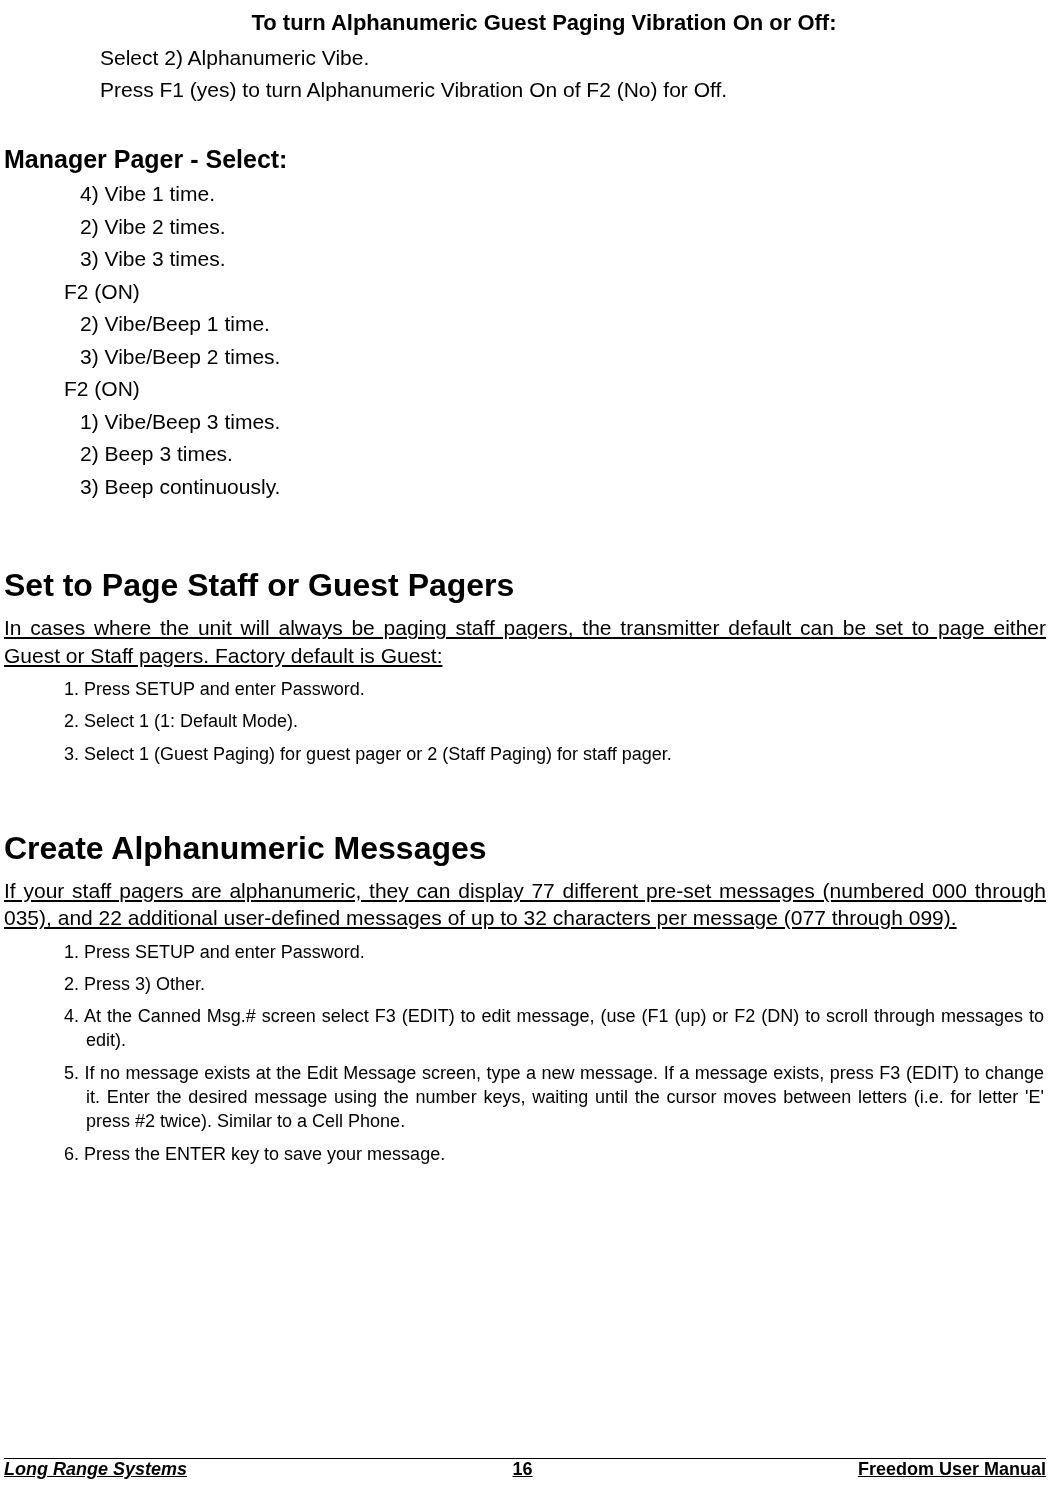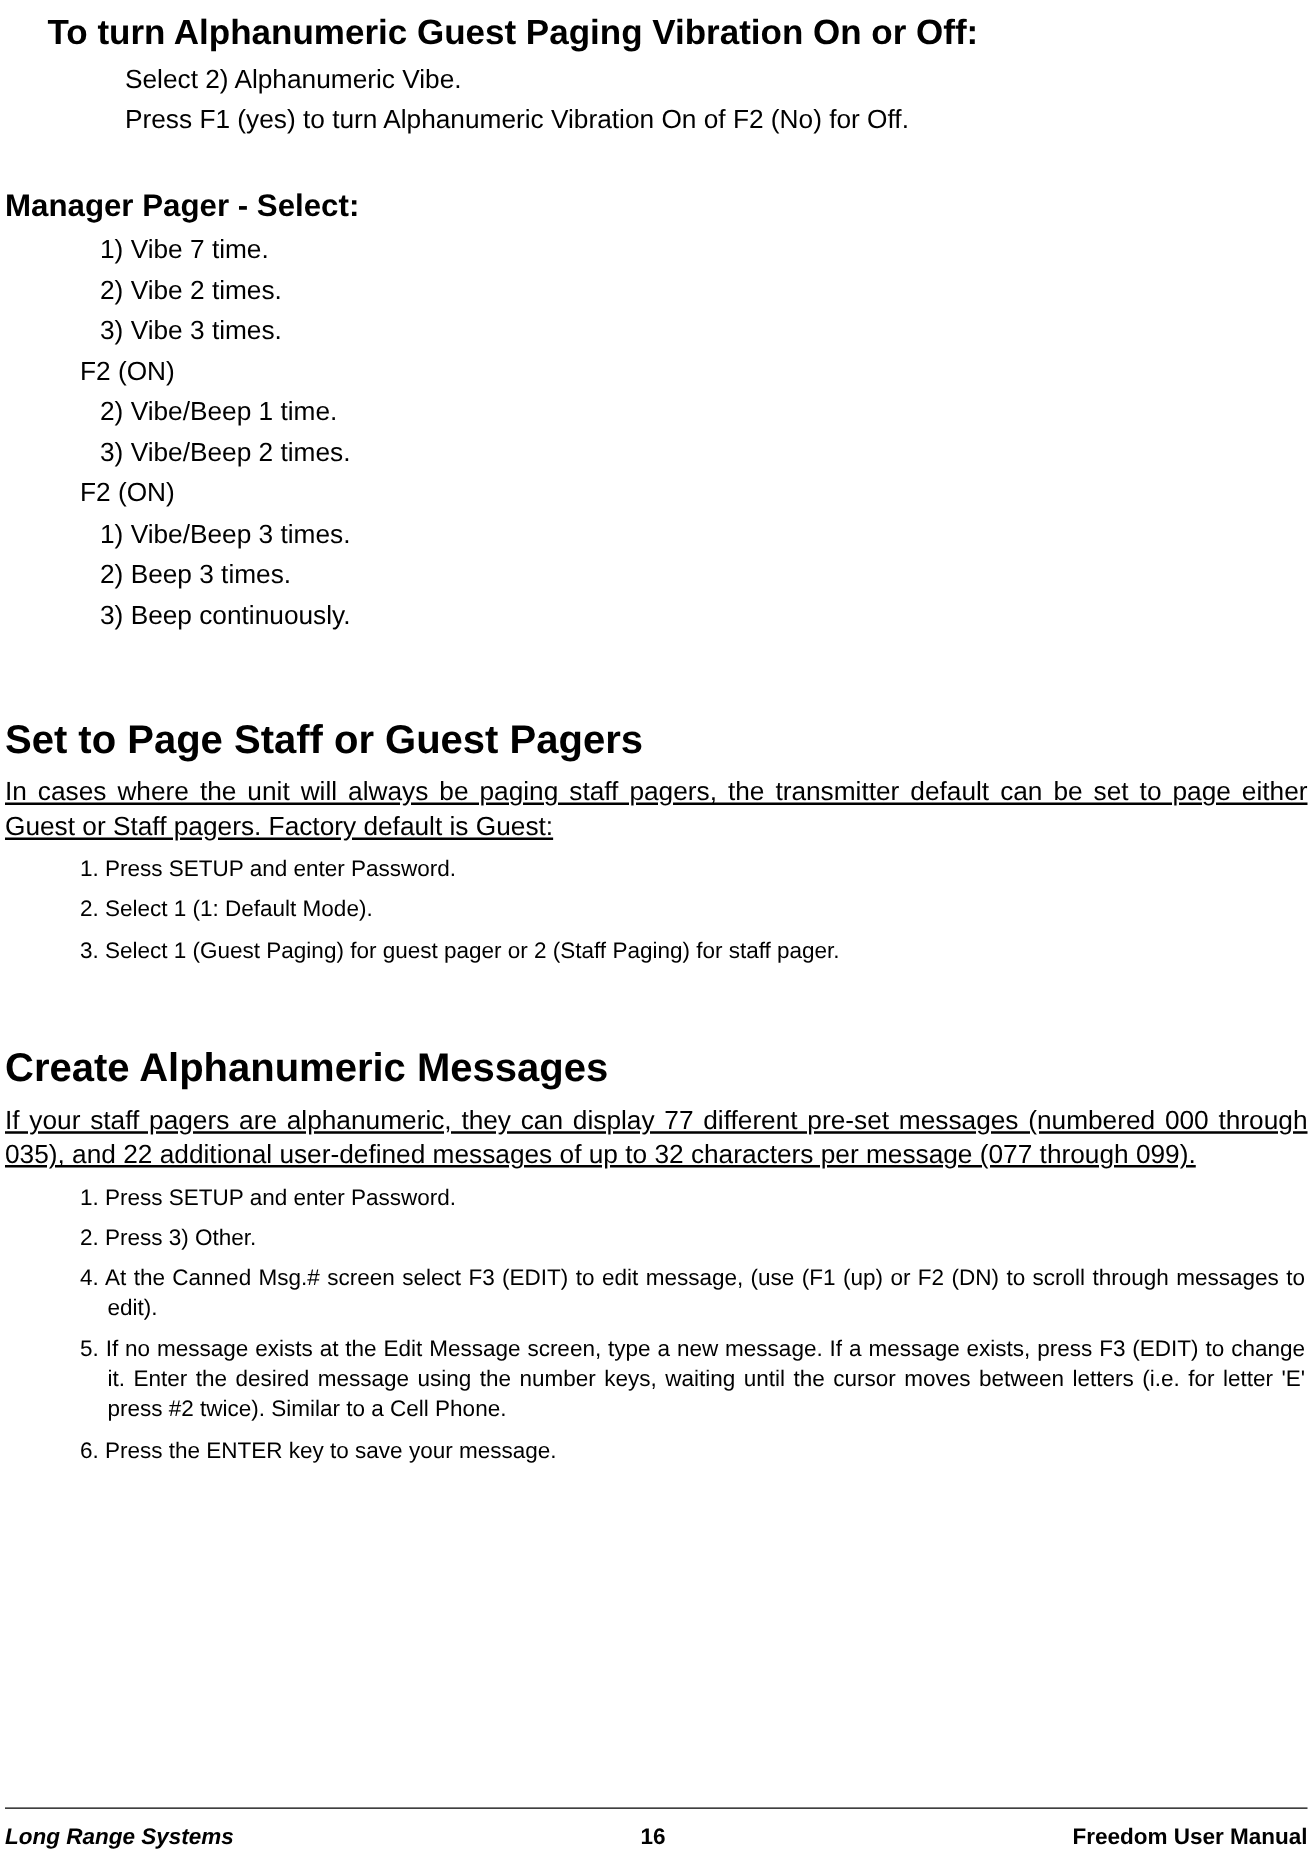--- a/index.html
+++ b/index.html
@@ -18,23 +18,24 @@
     }
     .content {
       padding: 10px 0 0 0;
     }
     .heading-condensed {
       font-family: 'Arial Narrow', Arial, sans-serif;
       font-weight: bold;
       font-stretch: condensed;
     }
     .sub-heading {
-      font-size: 28px;
+      font-size: 22px;
       margin-left: 38px;
       margin-bottom: 6px;
+      text-align: center;
     }
     .indent-1 {
       margin-left: 100px;
       font-size: 21px;
       line-height: 1.5;
     }
     .indent-1b {
       margin-left: 64px;
       font-size: 21px;
       line-height: 1.55;
@@ -74,22 +75,23 @@
       margin-bottom: 8px;
       text-align: justify;
       margin-right: 6px;
     }
     .footer {
       position: absolute;
       bottom: 18px;
       left: 0;
       right: 0;
       border-top: 1px solid #000000;
-      padding-top: 12px;
+      padding-top: 0;
       margin: 0 4px;
+      text-decoration: underline;
     }
     .footer-row {
       display: flex;
       justify-content: space-between;
       align-items: center;
     }
     .footer-left {
       font-family: 'Arial Narrow', Arial, sans-serif;
       font-weight: bold;
       font-style: italic;
@@ -111,21 +113,21 @@
   </style>
 </head>
 <body>
 
 <div class="content">
   <div class="sub-heading heading-condensed">To turn Alphanumeric Guest Paging Vibration On or Off:</div>
   <div class="indent-1">Select 2) Alphanumeric Vibe.</div>
   <div class="indent-1">Press F1 (yes) to turn Alphanumeric Vibration On of F2 (No) for Off.</div>
 
   <div class="section-title heading-condensed">Manager Pager - Select:</div>
-  <div class="indent-2">1) Vibe 7 time.</div>
+  <div class="indent-2">4) Vibe 1 time.</div>
   <div class="indent-2">2) Vibe 2 times.</div>
   <div class="indent-2">3) Vibe 3 times.</div>
   <div class="indent-1b">F2 (ON)</div>
   <div class="indent-2">2) Vibe/Beep 1 time.</div>
   <div class="indent-2">3) Vibe/Beep 2 times.</div>
   <div class="indent-1b">F2 (ON)</div>
   <div class="indent-2">1) Vibe/Beep 3 times.</div>
   <div class="indent-2">2) Beep 3 times.</div>
   <div class="indent-2">3) Beep continuously.</div>
 

